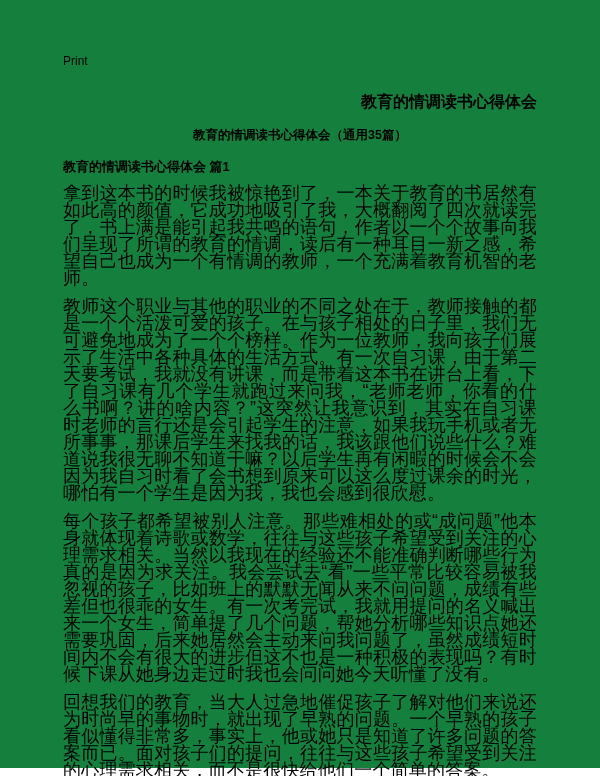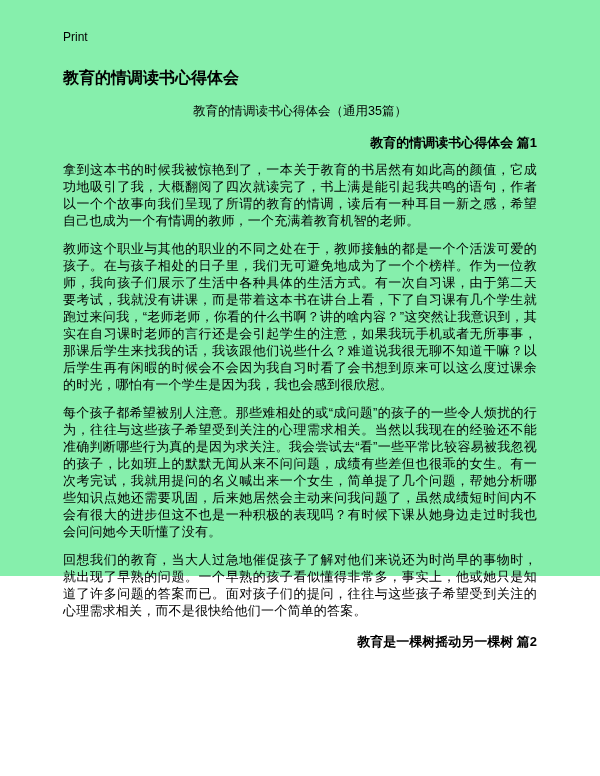--- a/index.html
+++ b/index.html
@@ -10,53 +10,53 @@
   body {
     width: 600px;
     height: 776px;
     overflow: hidden;
     font-family: "Liberation Sans", sans-serif;
     color: #000000;
   }
   .page {
     box-sizing: border-box;
     width: 600px;
-    height: 576px;
-    padding: 30px 63px 20px 63px;
-    background: #86efac;
+    height: 768px;
+    padding: 54px 63px 20px 63px;
+    background: #15803d;
   }
   .print-link {
     font-size: 12px;
     line-height: 14px;
     margin: 0 0 24px 0;
     cursor: pointer;
   }
   .doc-title {
     font-size: 16px;
     line-height: 20px;
     font-weight: bold;
-    text-align: left;
+    text-align: right;
     margin: 0 0 15px 0;
   }
   .doc-subtitle {
     font-size: 12.5px;
     line-height: 16px;
-    font-weight: normal;
+    font-weight: bold;
     text-align: center;
     margin: 0 0 15px 0;
   }
   .section-heading {
     font-size: 13px;
     line-height: 17px;
     font-weight: bold;
-    text-align: right;
+    text-align: left;
     margin: 14px 0 10px 0;
   }
   p.body-para {
-    font-size: 13px;
+    font-size: 18px;
     line-height: 17px;
     text-align: justify;
     text-justify: inter-ideograph;
     margin: 0 0 11px 0;
     letter-spacing: 0.2px;
   }
 </style>
 </head>
 <body>
 
@@ -67,21 +67,21 @@
   <h1 class="doc-title">教育的情调读书心得体会</h1>
 
   <div class="doc-subtitle">教育的情调读书心得体会（通用35篇）</div>
 
   <h2 class="section-heading">教育的情调读书心得体会 篇1</h2>
 
   <p class="body-para">拿到这本书的时候我被惊艳到了，一本关于教育的书居然有如此高的颜值，它成功地吸引了我，大概翻阅了四次就读完了，书上满是能引起我共鸣的语句，作者以一个个故事向我们呈现了所谓的教育的情调，读后有一种耳目一新之感，希望自己也成为一个有情调的教师，一个充满着教育机智的老师。</p>
 
   <p class="body-para">教师这个职业与其他的职业的不同之处在于，教师接触的都是一个个活泼可爱的孩子。在与孩子相处的日子里，我们无可避免地成为了一个个榜样。作为一位教师，我向孩子们展示了生活中各种具体的生活方式。有一次自习课，由于第二天要考试，我就没有讲课，而是带着这本书在讲台上看，下了自习课有几个学生就跑过来问我，“老师老师，你看的什么书啊？讲的啥内容？”这突然让我意识到，其实在自习课时老师的言行还是会引起学生的注意，如果我玩手机或者无所事事，那课后学生来找我的话，我该跟他们说些什么？难道说我很无聊不知道干嘛？以后学生再有闲暇的时候会不会因为我自习时看了会书想到原来可以这么度过课余的时光，哪怕有一个学生是因为我，我也会感到很欣慰。</p>
 
-  <p class="body-para">每个孩子都希望被别人注意。那些难相处的或“成问题”的孩子的一些令人烦扰的行为，往往与这些孩子希望受到关注的心理需求相关。当然以我现在的经验还不能准确判断哪些行为真的是因为求关注。我会尝试去“看”一些平常比较容易被我忽视的孩子，比如班上的默默无闻从来不问问题，成绩有些差但也很乖的女生。有一次考完试，我就用提问的名义喊出来一个女生，简单提了几个问题，帮她分析哪些知识点她还需要巩固，后来她居然会主动来问我问题了，虽然成绩短时间内不会有很大的进步但这不也是一种积极的表现吗？有时候下课从她身边走过时我也会问问她今天听懂了没有。</p>
+  <p class="body-para">每个孩子都希望被别人注意。那些难相处的或“成问题”他本身就体现着诗歌或数学，往往与这些孩子希望受到关注的心理需求相关。当然以我现在的经验还不能准确判断哪些行为真的是因为求关注。我会尝试去“看”一些平常比较容易被我忽视的孩子，比如班上的默默无闻从来不问问题，成绩有些差但也很乖的女生。有一次考完试，我就用提问的名义喊出来一个女生，简单提了几个问题，帮她分析哪些知识点她还需要巩固，后来她居然会主动来问我问题了，虽然成绩短时间内不会有很大的进步但这不也是一种积极的表现吗？有时候下课从她身边走过时我也会问问她今天听懂了没有。</p>
 
   <p class="body-para">回想我们的教育，当大人过急地催促孩子了解对他们来说还为时尚早的事物时，就出现了早熟的问题。一个早熟的孩子看似懂得非常多，事实上，他或她只是知道了许多问题的答案而已。面对孩子们的提问，往往与这些孩子希望受到关注的心理需求相关，而不是很快给他们一个简单的答案。</p>
 
 
 
   <h2 class="section-heading">教育是一棵树摇动另一棵树 篇2</h2>
 
 </div>
 
 </body></html>

